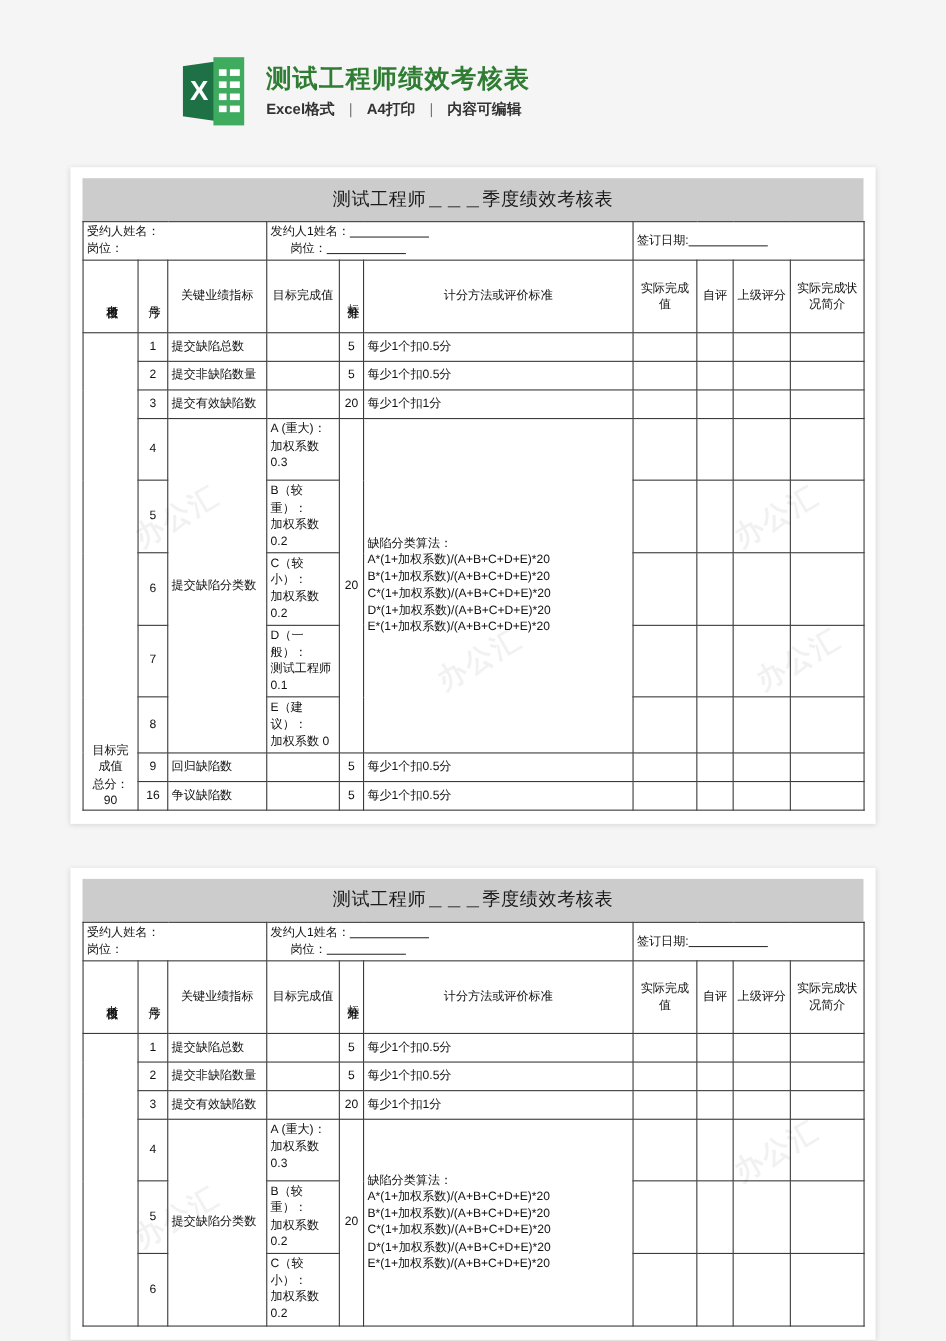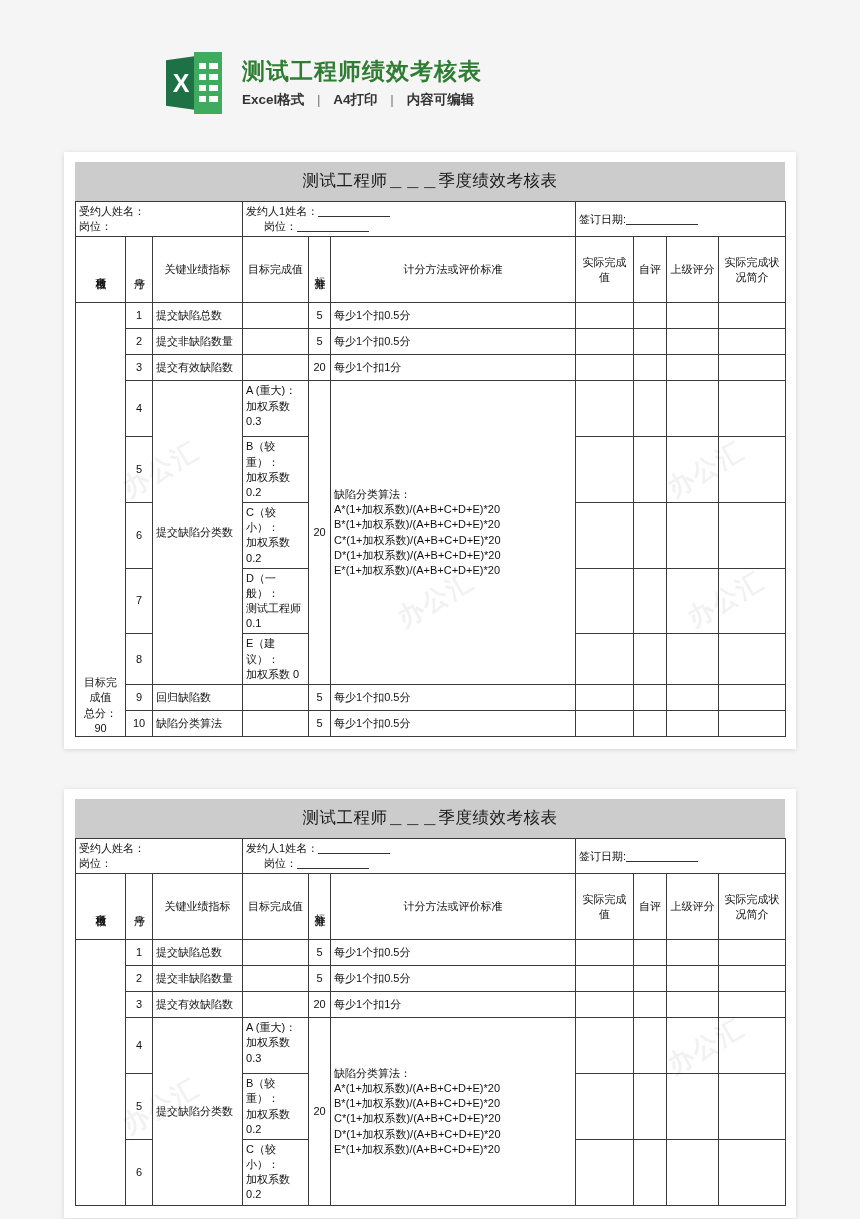--- a/index.html
+++ b/index.html
@@ -353,22 +353,22 @@
         <td></td>
         <td class="c-center">5</td>
         <td class="c-left">每少1个扣0.5分</td>
         <td></td>
         <td></td>
         <td></td>
         <td></td>
       </tr>
 
       <tr style="height:26px">
-        <td class="c-center">10</td>
-        <td class="c-left">缺陷分类算法</td>
+        <td class="c-center">16</td>
+        <td class="c-left">争议缺陷数</td>
         <td></td>
         <td class="c-center">5</td>
         <td class="c-left">每少1个扣0.5分</td>
         <td></td>
         <td></td>
         <td></td>
         <td></td>
       </tr>
     </tbody>
       </table>

